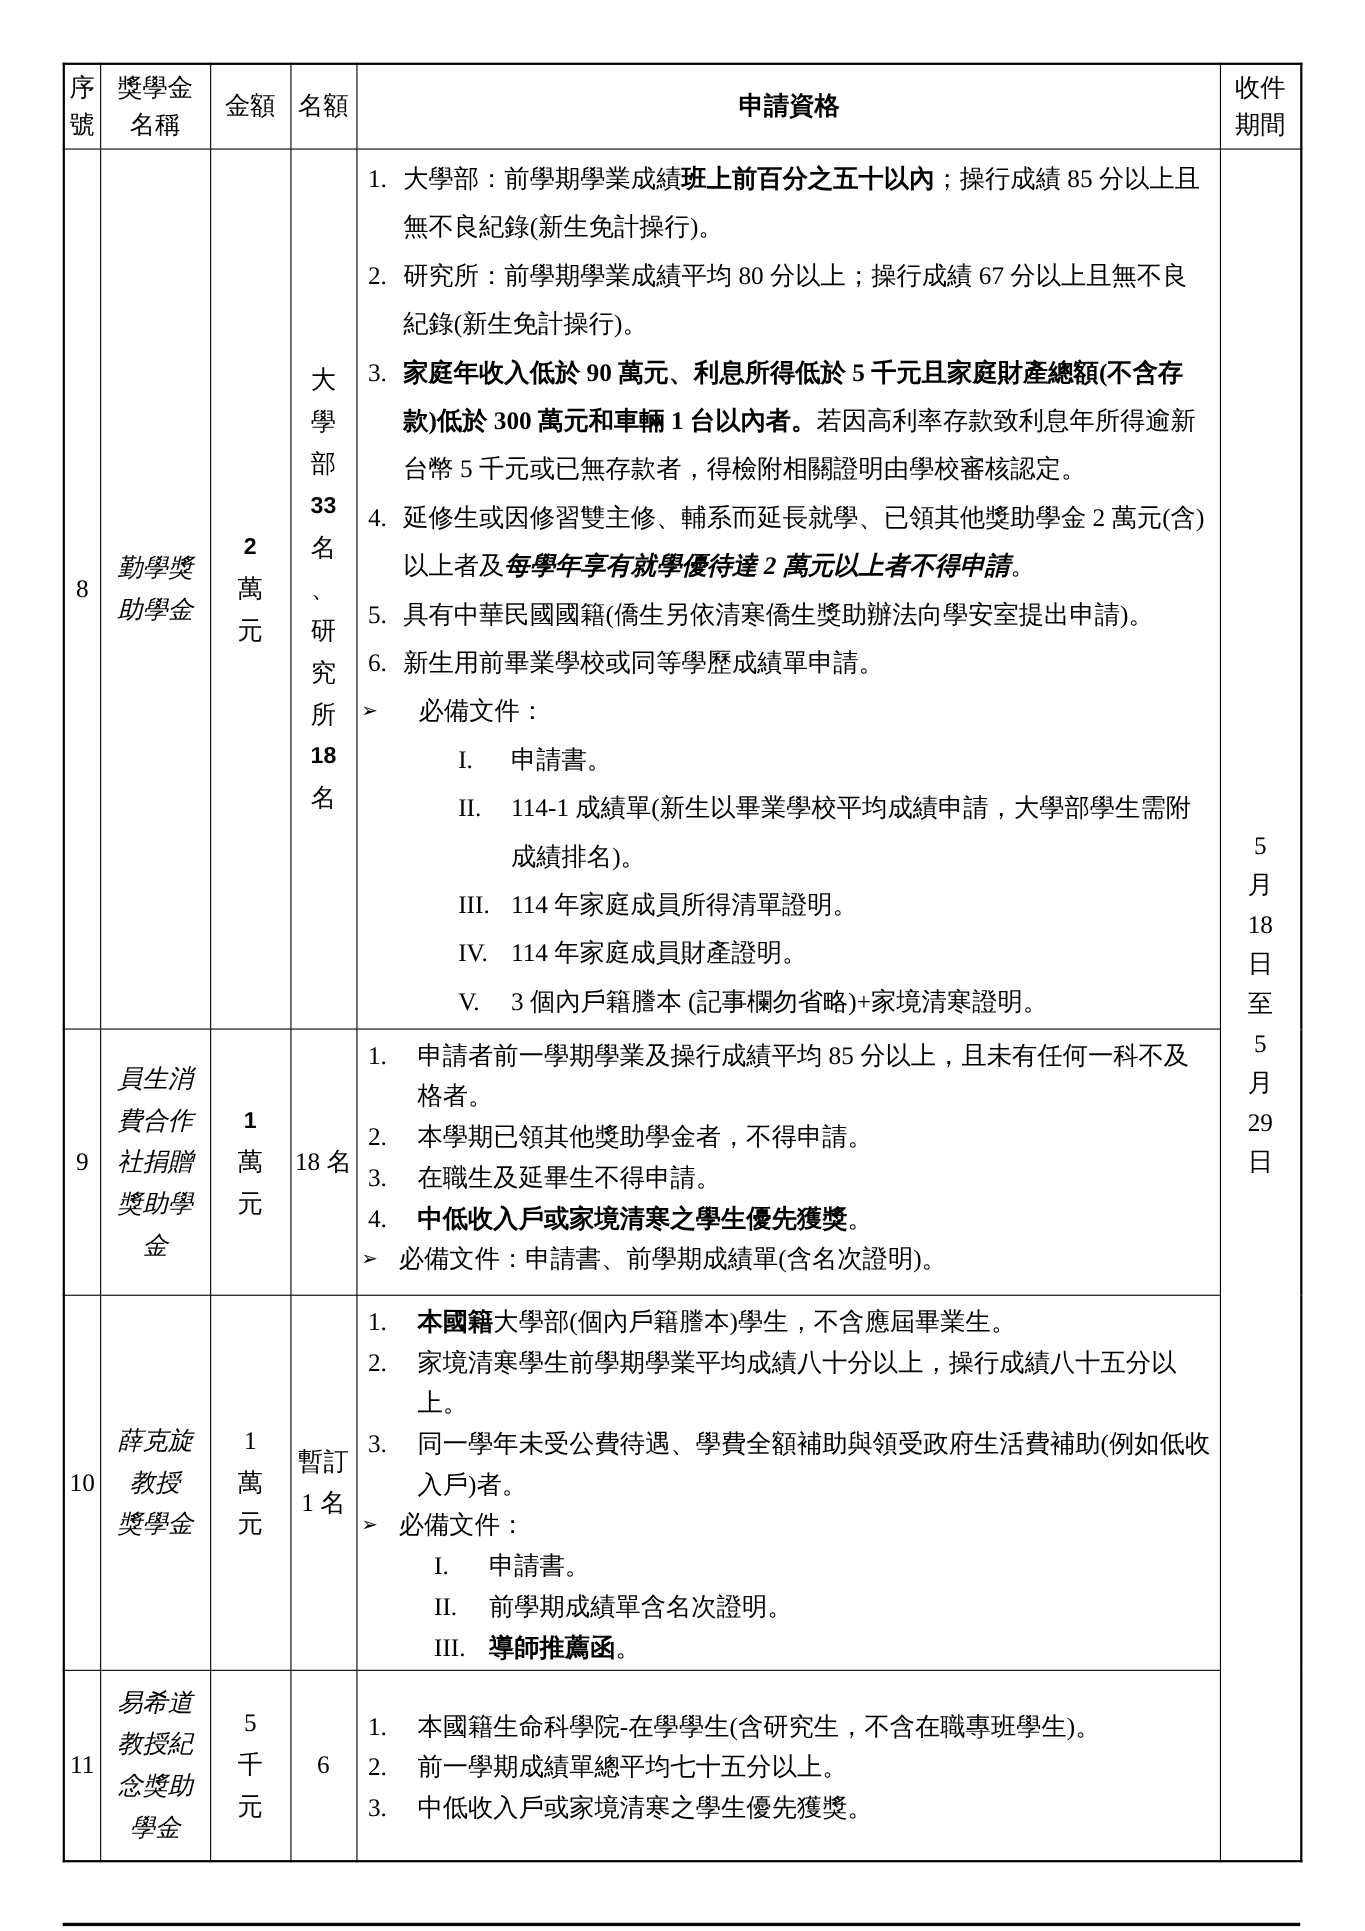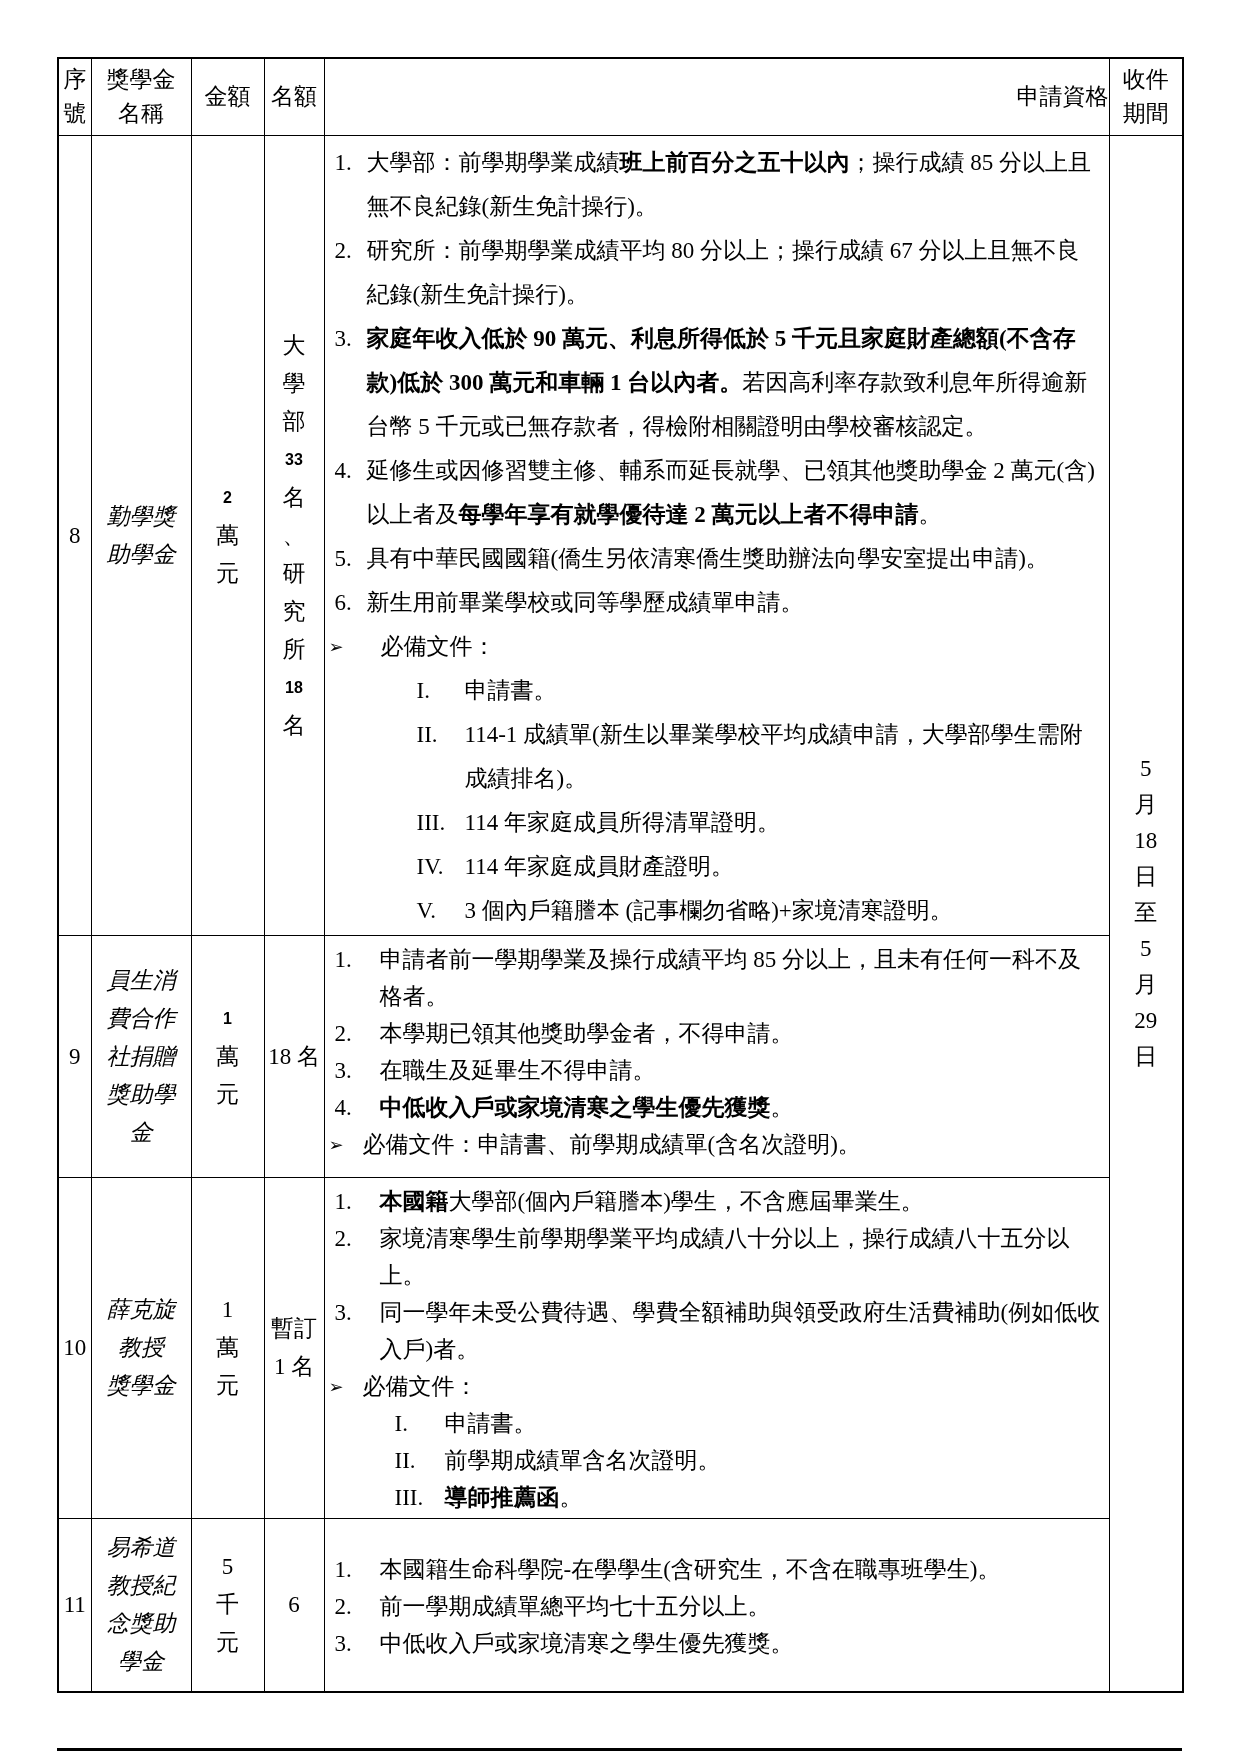--- a/index.html
+++ b/index.html
@@ -15,41 +15,41 @@
     border-collapse:collapse;table-layout:fixed;
     border:2px solid #000;
   }
   td,th{
     border:1.5px solid #000;
     font-weight:normal;font-size:23px;
     vertical-align:middle;text-align:center;
     padding:0;overflow:hidden;
   }
   thead th{line-height:34px;padding:4px 0;}
-  th.qual-h{text-align:right;padding-left:2px;}
+  th.qual-h{text-align:center;padding-left:2px;font-weight:bold;}
   
   .vline{line-height:38px;text-align:center;white-space:nowrap;}
   .period-cell .vline{line-height:36px;}
   .name-cell .vline{line-height:38px;font-style:italic;}
-  .sans{font-family:"Liberation Sans","DejaVu Sans",sans-serif;font-weight:bold;font-size:16px;}
+  .sans{font-family:"Liberation Sans","DejaVu Sans",sans-serif;font-weight:bold;font-size:21px;}
   
   .q-cell{vertical-align:top;text-align:left;padding:5px 8px 2px 0;}
   .q-cell.vcenter{vertical-align:middle;}
   .q-item{position:relative;padding-left:42px;line-height:44px;}
   tr.tight .q-item{line-height:37px;padding-left:55px;}
   .q-item .marker{position:absolute;left:10px;top:0;}
   .q-item.sub{padding-left:140px;}
   .q-item.sub .marker{left:92px;}
   tr.tight .q-item.sub{padding-left:120px;}
   tr.tight .q-item.sub .marker{left:70px;}
   .q-item.arrow{padding-left:56px;}
   .q-item.arrow .marker{left:4px;font-family:"DejaVu Sans",sans-serif;font-size:18px;}
   tr.tight .q-item.arrow{padding-left:38px;}
   .seg.b{font-weight:bold;}
-  .seg.i{}
+  .seg.i{font-style:italic;}
   .bottom-rule{position:absolute;left:57px;top:1748px;width:1125px;height:3px;background:#000;}
 </style>
 </head>
 <body>
 
 <div class="sheet">
   <table class="schol">
     <colgroup>
       <col style="width:33px">
         <col style="width:100px">

